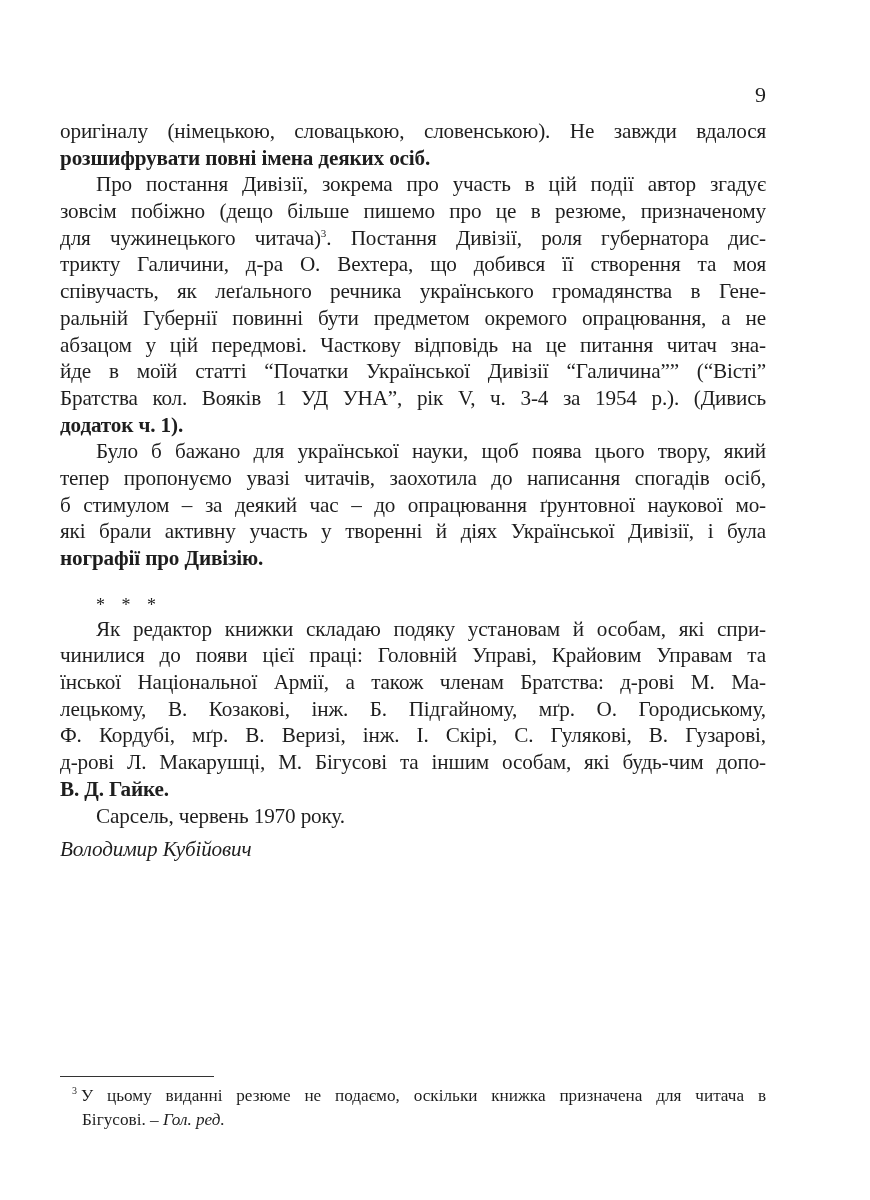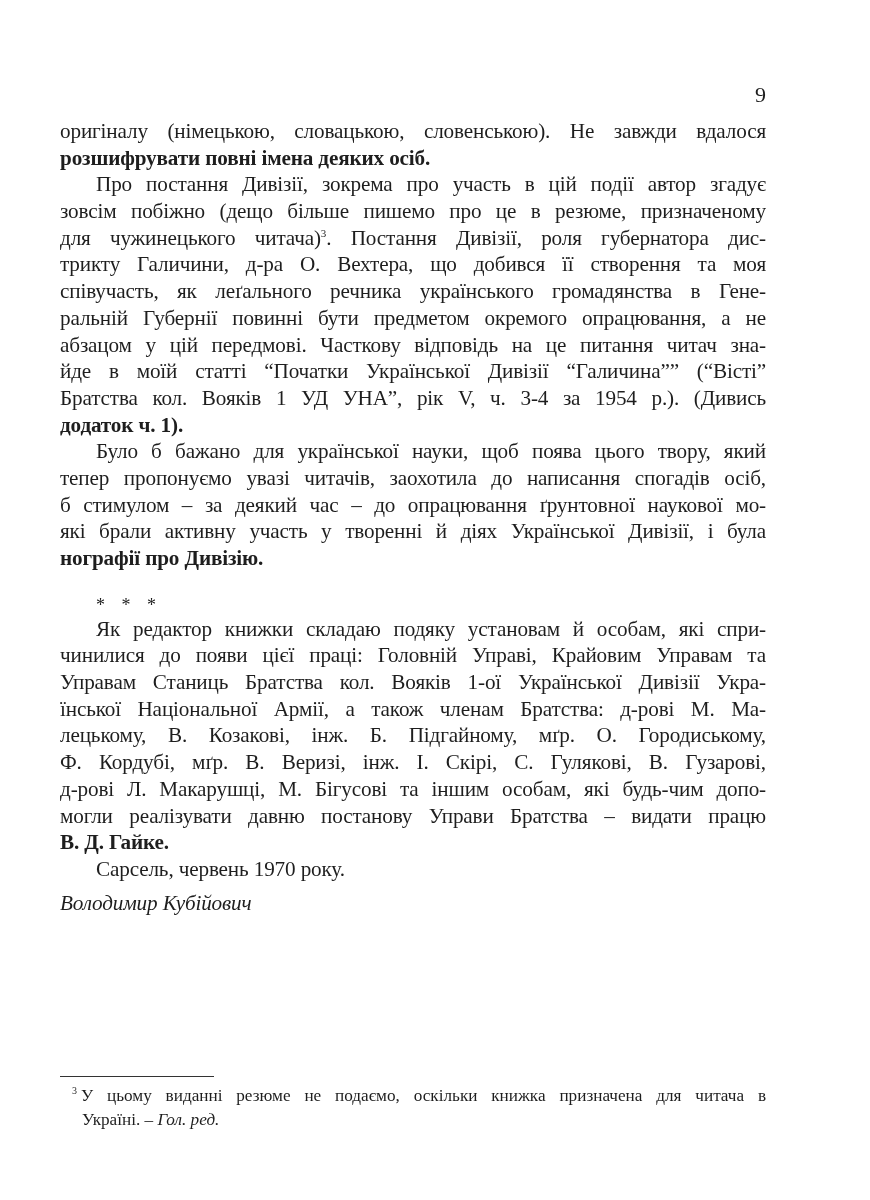--- a/index.html
+++ b/index.html
@@ -50,29 +50,27 @@
     <span class="line">тепер пропонуємо увазі читачів, заохотила до написання спогадів осіб,</span>
     <span class="line">б стимулом – за деякий час – до опрацювання ґрунтовної наукової мо-</span>
     <span class="line">які брали активну участь у творенні й діях Української Дивізії, і була</span>
     <span class="line last">нографії про Дивізію.</span>
   </div>
   <div class="gap"></div>
   <span class="stars">* * *</span>
   <div>
     <span class="line indent">Як редактор книжки складаю подяку установам й особам, які спри-</span>
     <span class="line">чинилися до появи цієї праці: Головній Управі, Крайовим Управам та</span>
-    <span class="line">Управам Станиць Братства кол. Вояків 1-ої Української Дивізії Укра-</span>
     <span class="line">їнської Національної Армії, а також членам Братства: д-рові М. Ма-</span>
     <span class="line">лецькому, В. Козакові, інж. Б. Підгайному, мґр. О. Городиському,</span>
     <span class="line">Ф. Кордубі, мґр. В. Веризі, інж. І. Скірі, С. Гулякові, В. Гузарові,</span>
     <span class="line">д-рові Л. Макарушці, М. Бігусові та іншим особам, які будь-чим допо-</span>
-    <span class="line">могли реалізувати давню постанову Управи Братства – видати працю</span>
     <span class="line last">В. Д. Гайке.</span>
   </div>
   <span class="place-date">Сарсель, червень 1970 року.</span>
   <span class="signature">Володимир Кубійович</span>
 </div>
 
 <div class="footnote-rule"></div>
 <div class="footnote">
   <span class="fn-line first"><sup>3</sup><span>У цьому виданні резюме не подаємо, оскільки книжка призначена для читача в</span></span>
-  <span class="fn-line cont"><span>Україні. – </span><em>Гол. ред.</em></span>
+  <span class="fn-line cont"><span>Бігусові. – </span><em>Гол. ред.</em></span>
 </div>
 
 </body></html>

